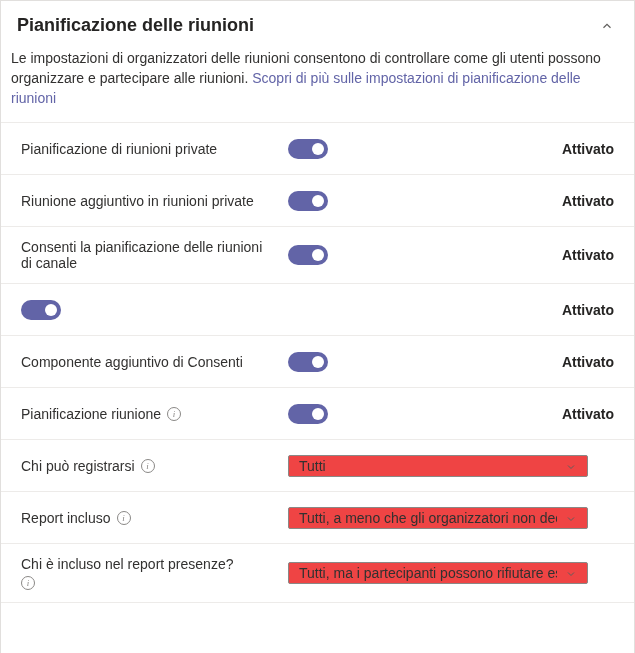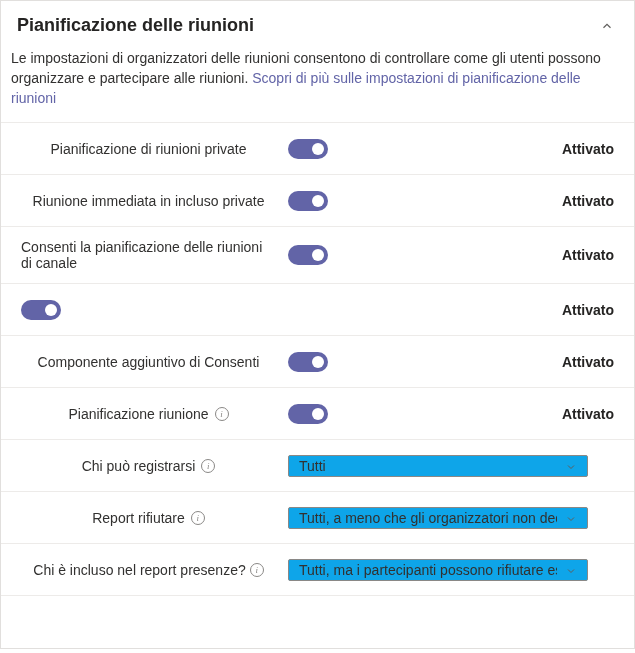--- a/index.html
+++ b/index.html
@@ -49,21 +49,21 @@
     padding: 12px 20px;
     border-bottom: 1px solid #edebe9;
     min-height: 52px;
     gap: 12px;
   }
   .row:last-child { border-bottom: none; }
   .label-col {
     width: 255px;
     flex-shrink: 0;
     display: flex;
-    flex-direction: row;
+    flex-direction: column;
     justify-content: center;
     gap: 4px;
   }
   .label-line {
     display: flex;
     align-items: center;
     gap: 6px;
   }
   .label-text {
     color: #323130;
@@ -115,21 +115,21 @@
   }
   .toggle-label {
     font-weight: 600;
     color: #252423;
   }
   .select {
     width: 300px;
     height: 22px;
     border: 1px solid #8a8886;
     border-radius: 2px;
-    background: #0ea5e9;
+    background: #ef4444;
     display: flex;
     align-items: center;
     justify-content: space-between;
     padding: 0 10px;
     cursor: pointer;
     overflow: hidden;
   }
   .select-value {
     white-space: nowrap;
     overflow: hidden;
@@ -171,21 +171,21 @@
     </div>
     <div class="control-col">
       <div class="toggle"></div>
       <span class="toggle-label">Attivato</span>
     </div>
   </div>
 
   <div class="row">
     <div class="label-col">
       <div class="label-line">
-        <span class="label-text">Riunione immediata in incluso private</span>
+        <span class="label-text">Riunione aggiuntivo in riunioni private</span>
       </div>
     </div>
     <div class="control-col">
       <div class="toggle"></div>
       <span class="toggle-label">Attivato</span>
     </div>
   </div>
 
   <div class="row">
     <div class="label-col">
@@ -246,21 +246,21 @@
               <polyline points="6 9 12 15 18 9"></polyline>
             </svg>
         </span>
       </div>
     </div>
   </div>
 
   <div class="row">
     <div class="label-col">
       <div class="label-line">
-        <span class="label-text">Report rifiutare</span>
+        <span class="label-text">Report incluso</span>
         <span class="info-icon">i</span>
       </div>
     </div>
     <div class="control-col">
       <div class="select">
         <span class="select-value">Tutti, a meno che gli organizzatori non decid</span>
         <span class="chev">
           <svg viewBox="0 0 24 24" fill="none" stroke-width="2">
               <polyline points="6 9 12 15 18 9"></polyline>
             </svg>

